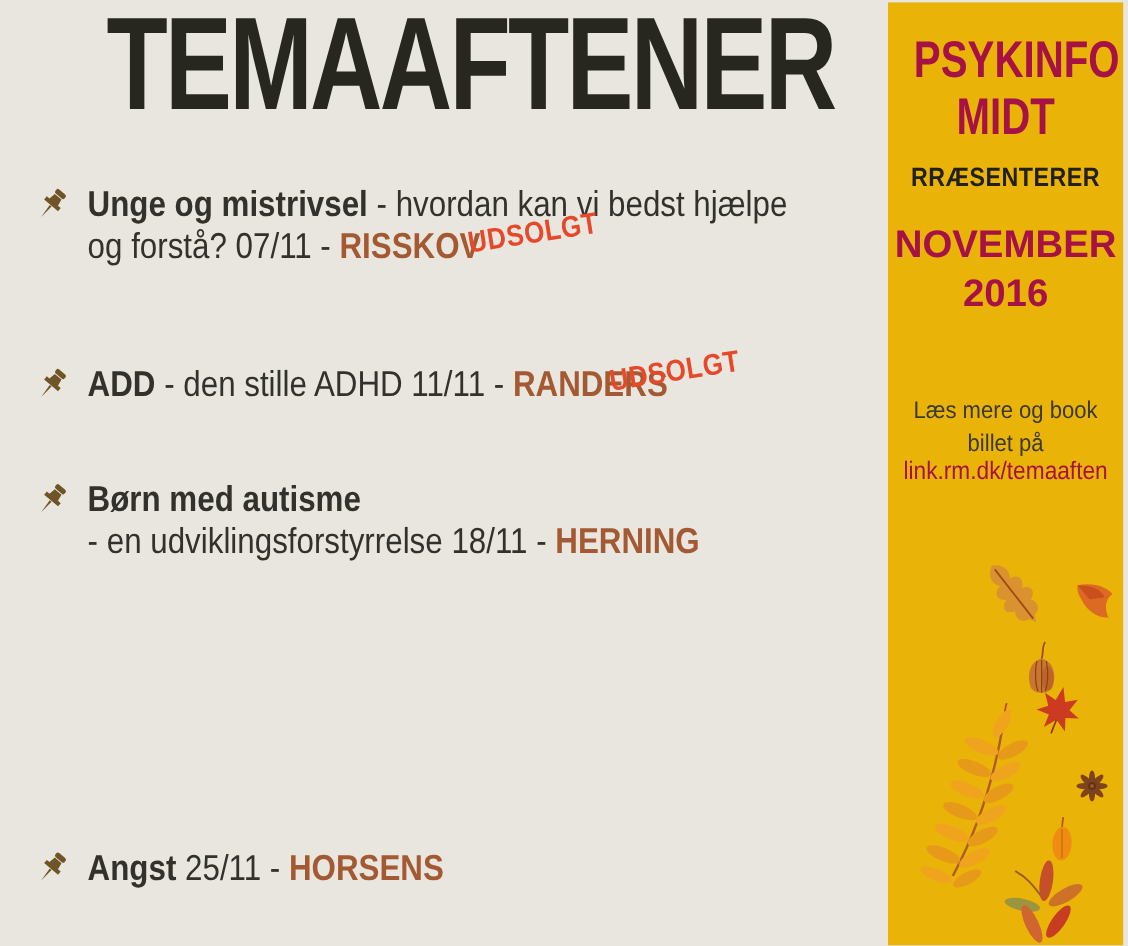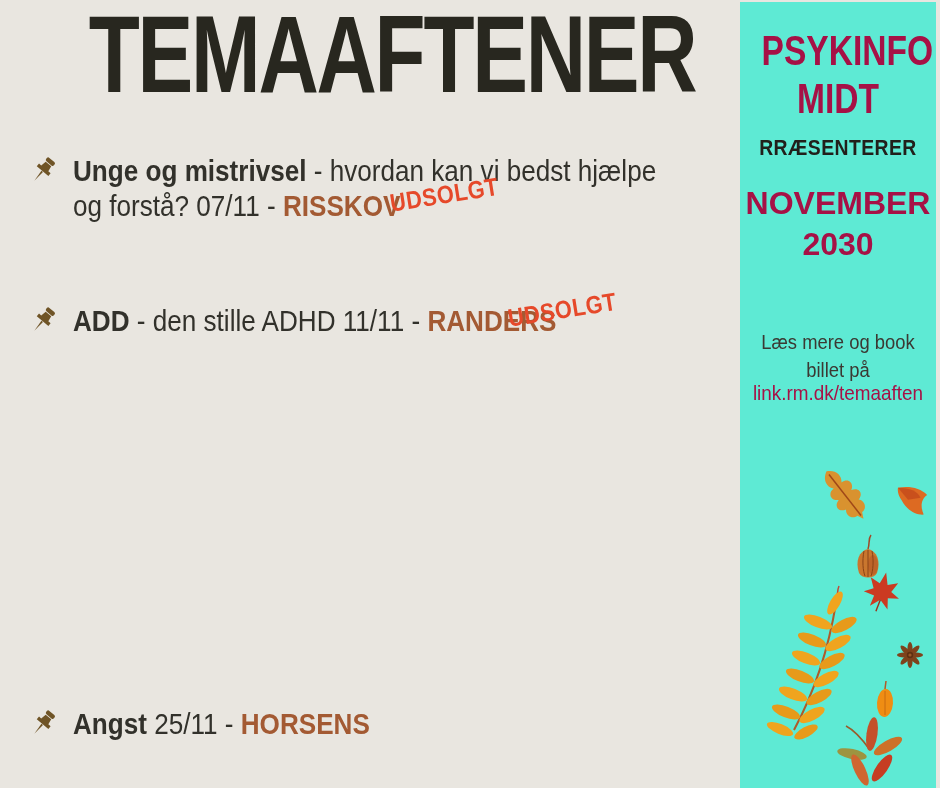--- a/index.html
+++ b/index.html
@@ -23,21 +23,21 @@
     white-space:nowrap;transform:scaleX(.87);transform-origin:0 0;color:#32312b;
   }
   .b{font-weight:bold;}
   .city{font-weight:bold;color:#a35a33;}
   .soldout{
     position:absolute;font-size:25px;font-weight:bold;color:#e6492a;
     letter-spacing:.5px;white-space:nowrap;
     transform:rotate(-9deg) scaleX(.87);transform-origin:0 0;
   }
   
-  #sidebar{position:absolute;left:740px;top:2px;width:196px;height:786px;background:#5eead4;}
+  #sidebar{position:absolute;left:740px;top:2px;width:196px;height:786px;background:#eab308;}
   .side-block{position:absolute;left:0;width:100%;text-align:center;}
   #brand{top:24px;font-size:43px;line-height:48px;font-weight:bold;color:#a61146;transform:scaleX(.78);}
   #presents{top:133px;font-size:22px;font-weight:bold;color:#21201b;letter-spacing:.5px;transform:scaleX(.88);}
   #month{top:181px;font-size:32px;line-height:41px;font-weight:bold;color:#a61146;}
   #cta{top:326px;font-size:20px;line-height:28px;color:#3b3933;transform:scaleX(.92);}
   #link{top:379px;font-size:21px;color:#a61146;transform:scaleX(.9);cursor:pointer;}
   #leaves{position:absolute;left:0;top:438px;width:196px;height:348px;}
 </style>
 </head>
 <body>
@@ -68,20 +68,33 @@
         <path d="M9.1 5.2h5.8l.8 4.6h2.4v2.8H6V9.8h2.3z"></path>
         <path d="M11.2 13h1.6l-.8 9.8z"></path>
       </g>
     </svg>
     <div class="etext">
       <span class="b">ADD</span><span> - den stille ADHD 11/11 - </span><span class="city">RANDERS</span>
     </div>
   </div>
   <div class="soldout" style="left:506px;top:304px">UDSOLGT</div>
 
+  <div class="event" style="top:399px">
+    <svg class="pin" viewBox="0 0 24 24">
+      <g transform="rotate(40 12 12)" fill="#6f5426">
+        <rect x="8" y="1" width="8" height="3.6" rx="1.4"></rect>
+        <path d="M9.1 5.2h5.8l.8 4.6h2.4v2.8H6V9.8h2.3z"></path>
+        <path d="M11.2 13h1.6l-.8 9.8z"></path>
+      </g>
+    </svg>
+    <div class="etext">
+      <span class="b">Børn med autisme</span><br>
+      <span>- en udviklingsforstyrrelse 18/11 - </span><span class="city">HERNING</span>
+    </div>
+  </div>
 
 
   <div class="event" style="top:706px">
     <svg class="pin" viewBox="0 0 24 24">
       <g transform="rotate(40 12 12)" fill="#6f5426">
         <rect x="8" y="1" width="8" height="3.6" rx="1.4"></rect>
         <path d="M9.1 5.2h5.8l.8 4.6h2.4v2.8H6V9.8h2.3z"></path>
         <path d="M11.2 13h1.6l-.8 9.8z"></path>
       </g>
     </svg>
@@ -96,21 +109,21 @@
 
   <div id="brand" class="side-block">
     <div>PSYKINFO</div>
     <div>MIDT</div>
   </div>
 
   <div id="presents" class="side-block">RRÆSENTERER</div>
 
   <div id="month" class="side-block">
     <div>NOVEMBER</div>
-    <div>2030</div>
+    <div>2016</div>
   </div>
 
   <div id="cta" class="side-block">
     <div>Læs mere og book</div>
     <div>billet på</div>
   </div>
 
   <div id="link" class="side-block">link.rm.dk/temaaften</div>
 
   <svg id="leaves" viewBox="0 0 196 348">

